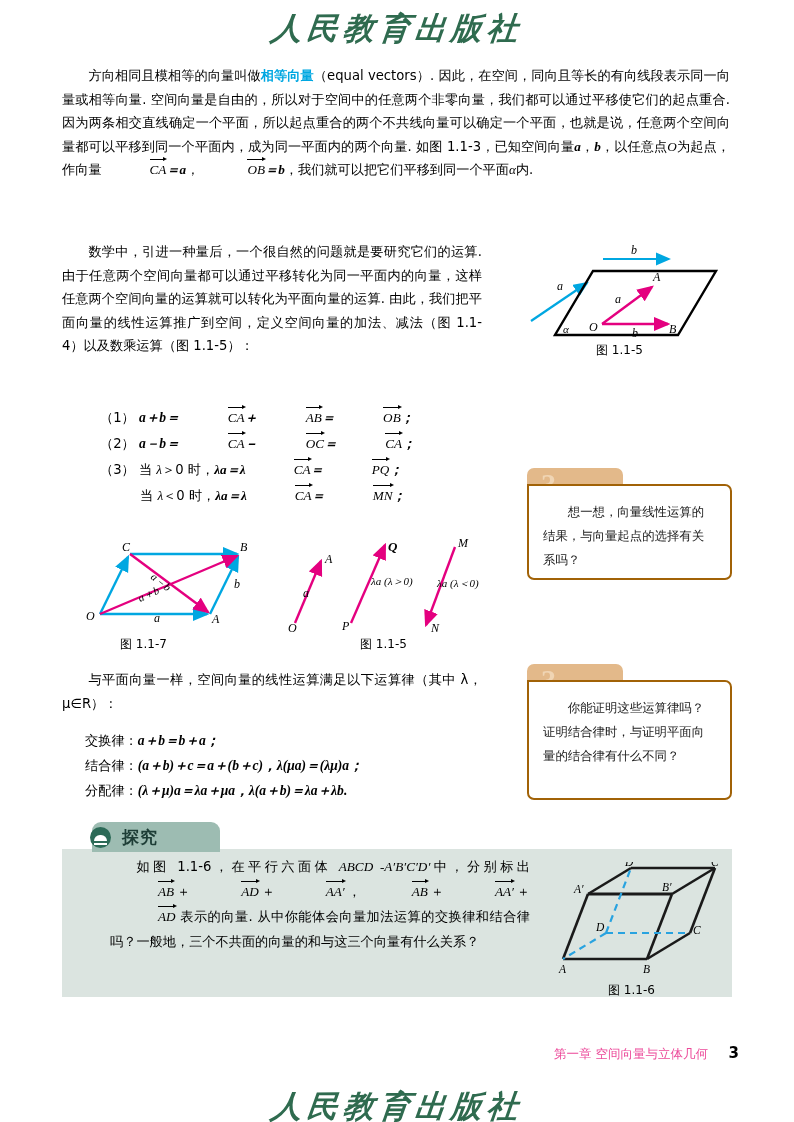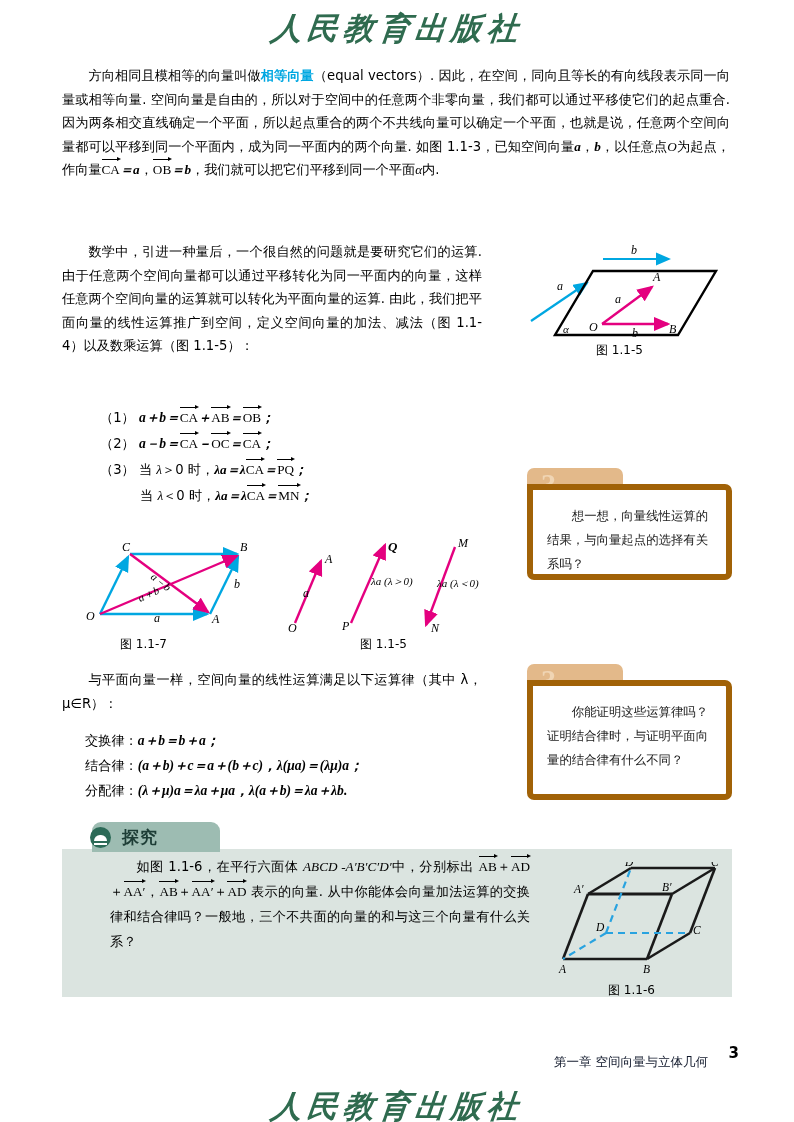--- a/index.html
+++ b/index.html
@@ -42,21 +42,21 @@
     font-family: "DejaVu Sans", "Liberation Sans", sans-serif;
     font-size: 13.2px;
     line-height: 23.5px;
     color: #000;
     text-align: justify;
   }
   .para { margin: 0; text-indent: 2em; }
   .hl { color: #00a7e1; font-weight: bold; }
   .mi { font-family: "Liberation Serif", "DejaVu Serif", serif; font-style: italic; }
   .vb { font-family: "Liberation Serif","DejaVu Serif",serif; font-style: italic; font-weight: bold; }
-  .vec { position: relative; font-family: "Liberation Serif","DejaVu Serif",serif; white-space: nowrap; padding-top: 2px; }
+  .vec { position: relative; font-family: "Liberation Serif","DejaVu Serif",serif; font-style: italic; white-space: nowrap; padding-top: 2px; margin-left: 48px; }
   .vec::after {
     content: "";
     position: absolute;
     left: 0; right: 1px; top: -1px;
     height: 1px; background: #000;
   }
   .vec::before {
     content: "";
     position: absolute;
     right: -1px; top: -3.5px;
@@ -111,21 +111,21 @@
     font-family: "Liberation Serif","DejaVu Serif",serif;
     font-size: 30px;
     font-weight: bold;
     color: #f0d5b4;
     line-height: 30px;
   }
   .qbody {
     position: absolute;
     left: 0; top: 16px;
     background: #ffffff;
-    border: 6px solid #a16207;
+    border: 2px solid #a16207;
     border-radius: 0 7px 7px 7px;
     box-sizing: border-box;
     padding: 14px 14px 12px 14px;
   }
   .qtext {
     font-family: "DejaVu Sans", sans-serif;
     font-size: 12.4px;
     line-height: 24px;
     color: #1a1a1a;
     text-indent: 2em;
@@ -204,23 +204,22 @@
   #footer {
     position: absolute;
     left: 0; top: 1046px;
     width: 794px;
   }
   #footer-chapter {
     position: absolute;
     right: 86px; top: 0;
     font-family: "DejaVu Sans", sans-serif;
     font-size: 12.5px;
-    color: #0f172a;
+    color: #ec4899;
     white-space: nowrap;
-    margin-top: 8px;
   }
   #footer-page {
     position: absolute;
     right: 55px; top: -2px;
     font-family: "DejaVu Sans", sans-serif;
     font-size: 15px;
     font-weight: bold;
     color: #000;
   }
 </style>

